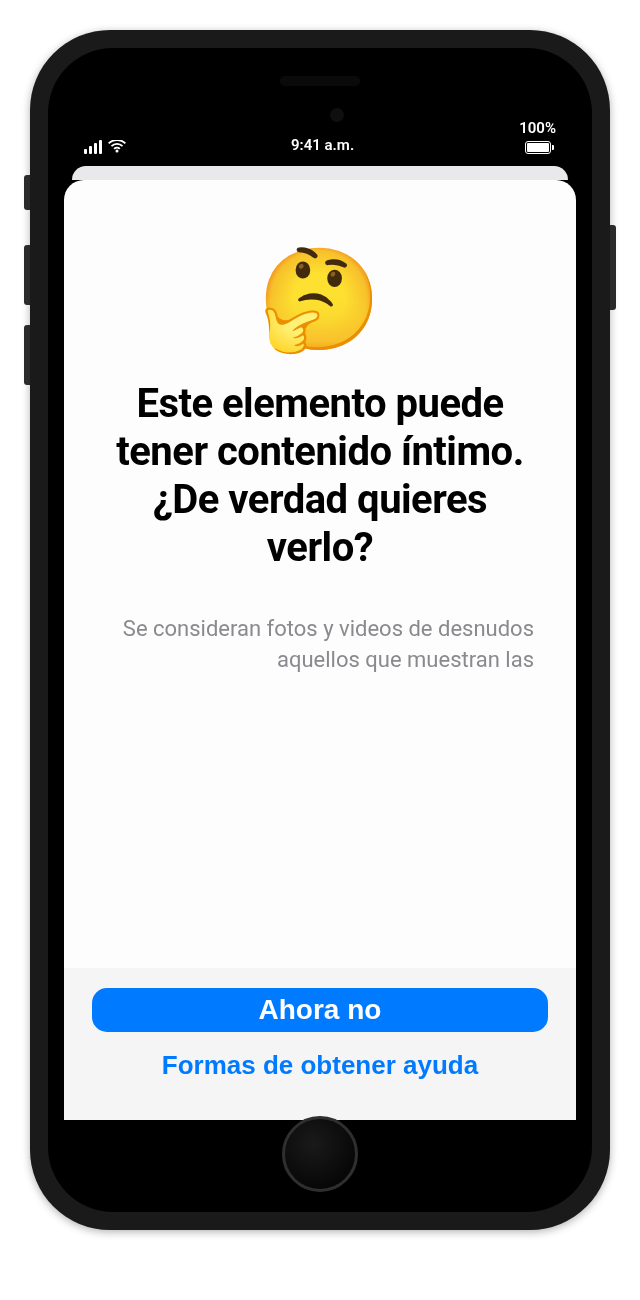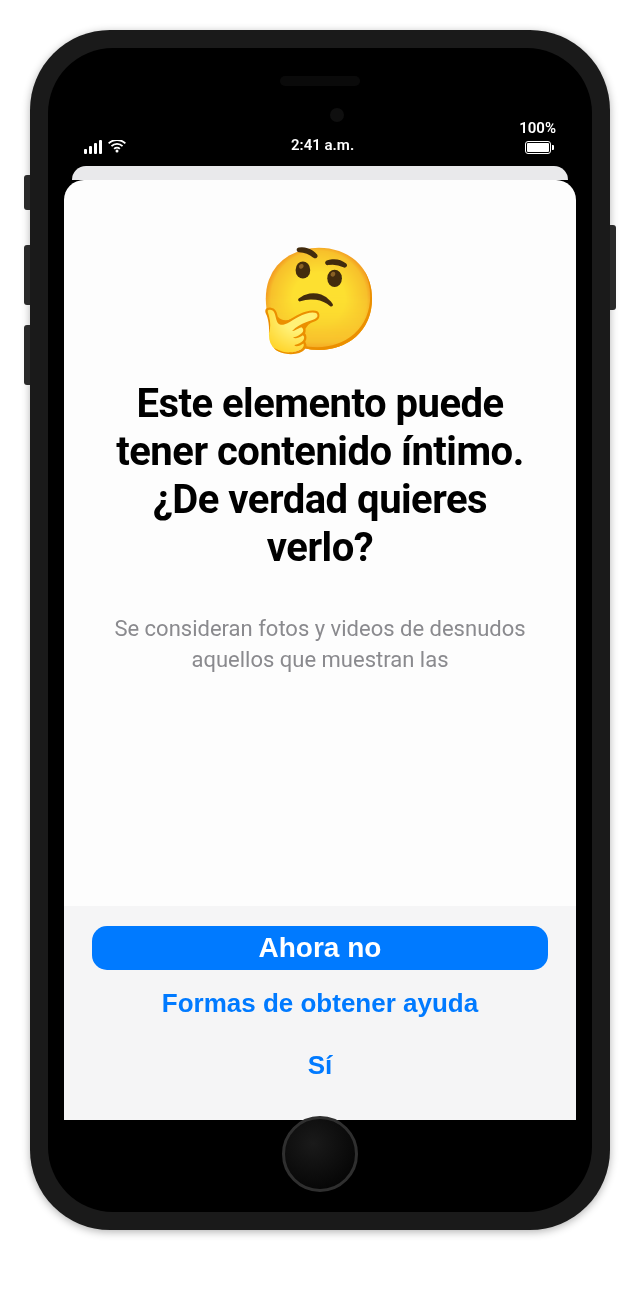--- a/index.html
+++ b/index.html
@@ -152,21 +152,21 @@
       font-weight: 700;
       line-height: 1.2;
       color: #000;
       letter-spacing: -0.5px;
       margin-top: 28px;
     }
     .body-text {
       margin-top: 42px;
       font-size: 22px;
       color: #8a8a8e;
-      text-align: center;
+      text-align: right;
       padding: 0 2px;
       line-height: 1.4;
     }
     .fade-overlay {
       position: absolute;
       bottom: 0; left: 0; right: 0;
       height: 32px;
       background: linear-gradient(to bottom, rgba(253,253,253,0), rgba(253,253,253,1));
       pointer-events: none;
     }
@@ -228,41 +228,40 @@
           <div class="signal-bars">
             <div class="bar"></div>
               <div class="bar"></div>
               <div class="bar"></div>
               <div class="bar"></div>
           </div>
           <svg class="wifi-icon" viewBox="0 0 18 14">
             <path fill="#fff" d="M9 12.5a1.5 1.5 0 100-3 1.5 1.5 0 000 3zM5.5 8.2a5 5 0 017 0l-1.3 1.3a3.2 3.2 0 00-4.4 0L5.5 8.2zM2.8 5.5a8.8 8.8 0 0112.4 0l-1.3 1.3a7 7 0 00-9.8 0L2.8 5.5zM0 2.8a12.7 12.7 0 0118 0l-1.3 1.3a10.9 10.9 0 00-15.4 0L0 2.8z"></path>
           </svg>
         </div>
-        <div>2:41 a.m.</div>
+        <div>9:41 a.m.</div>
         <div class="status-right">
           <span>100%</span>
           <div class="battery-shell">
             <div class="battery-fill"></div>
           </div>
         </div>
       </div>
 
       <div class="sheet-peek"></div>
 
       <div class="sheet">
         <div class="scroll-content">
           <div class="emoji">🤔</div>
           <h1 class="headline">Este elemento puede tener contenido íntimo. ¿De verdad quieres verlo?</h1>
           <p class="body-text">Se consideran fotos y videos de desnudos aquellos que muestran las</p>
           <div class="fade-overlay"></div>
         </div>
         <div class="action-bar">
           <button class="primary-btn">Ahora no</button>
           <button class="link-btn">Formas de obtener ayuda</button>
-          <button class="link-btn">Sí</button>
         </div>
       </div>
 
     </div>
     <div class="home-button"></div>
   </div>
 </div>
 
 </body></html>

